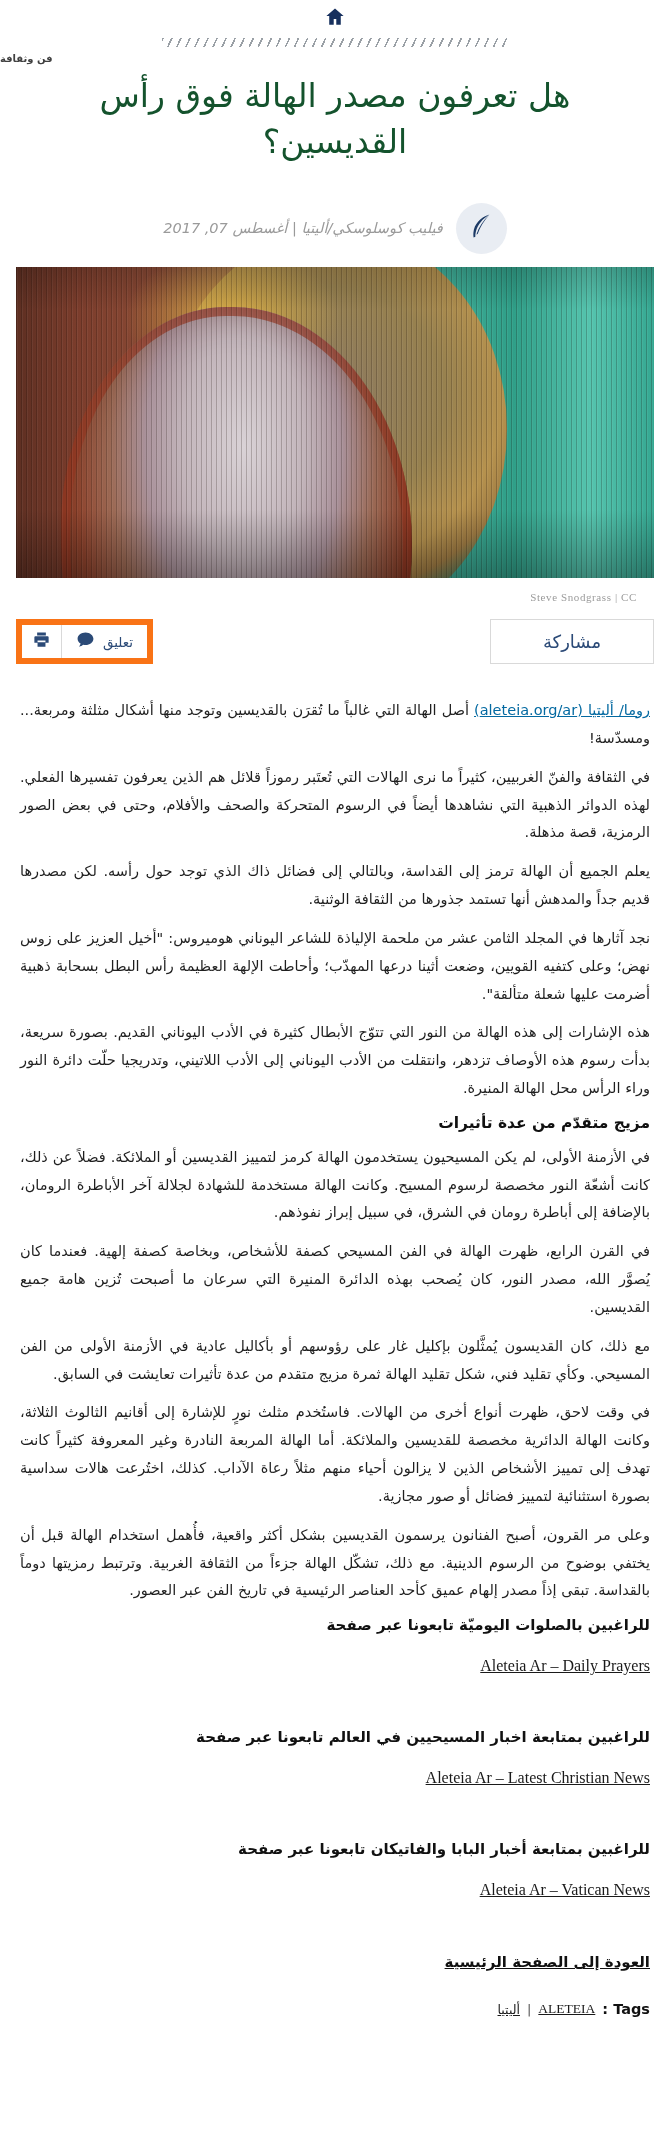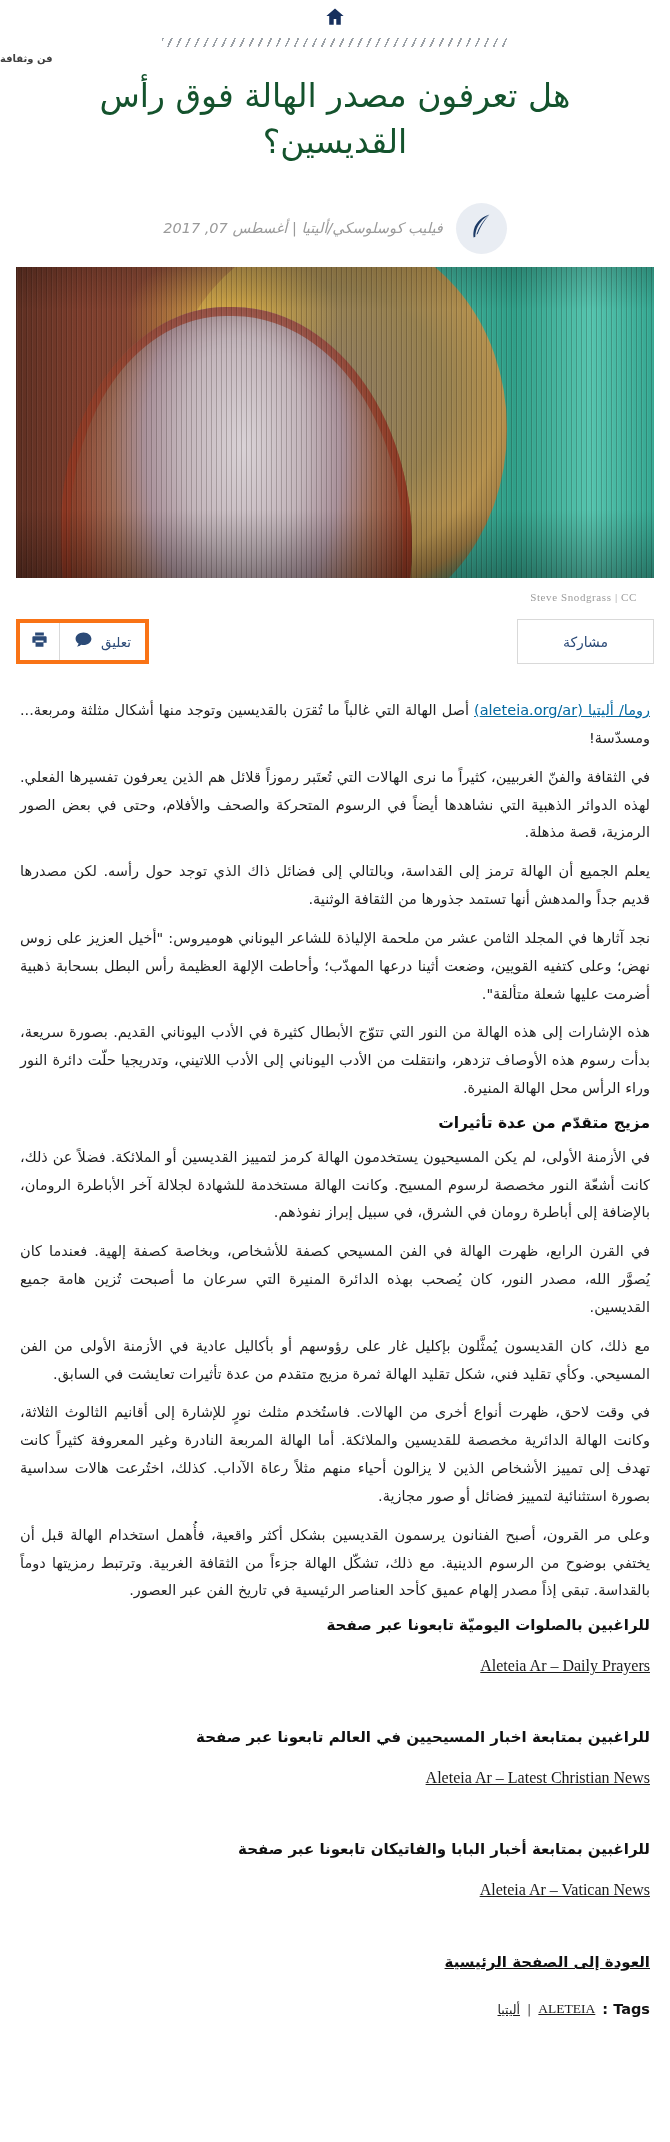--- a/index.html
+++ b/index.html
@@ -80,30 +80,30 @@
     margin: 13px 33px 0; text-align: right;
     font-family: "Liberation Serif", serif; font-size: 11px; letter-spacing: 0.6px;
     color: #9b9b9b;
   }
 
   
   .actions {
     margin: 16px 16px 0; height: 45px;
     display: flex; justify-content: space-between; align-items: stretch;
   }
-  .action-group { display: flex; border: 4px solid #f97316; background: #fff; }
+  .action-group { display: flex; border: 6px solid #f97316; background: #fff; }
   .action-cell { display: flex; align-items: center; justify-content: center; cursor: pointer; }
   .print-cell { width: 40px; border-right: 1px solid #d9d9d9; }
   .comment-cell { padding: 0 14px; gap: 8px; }
   .action-cell svg { width: 19px; height: 19px; fill: #2b4a77; }
   .comment-label { color: #2b4a77; font-size: 13.5px; direction: rtl; }
   .share-btn {
-    width: 137px; border: 1px solid #d9d9d9; background: #fff;
+    width: 164px; border: 1px solid #d9d9d9; background: #fff;
     display: flex; align-items: center; justify-content: center; cursor: pointer;
-    color: #2b4a77; font-size: 14px; direction: rtl;
+    color: #2b4a77; font-size: 18px; direction: rtl;
   }
 
   
   .article { margin-top: 33px; padding: 0 20px; direction: rtl; }
   .article p {
     font-size: 14.5px; line-height: 1.92; text-align: justify; color: #1f1f1f;
     margin-bottom: 11px;
   }
   .article a.lead-link { color: #0369a1; text-decoration: underline; }
   .article h2.subhead {

